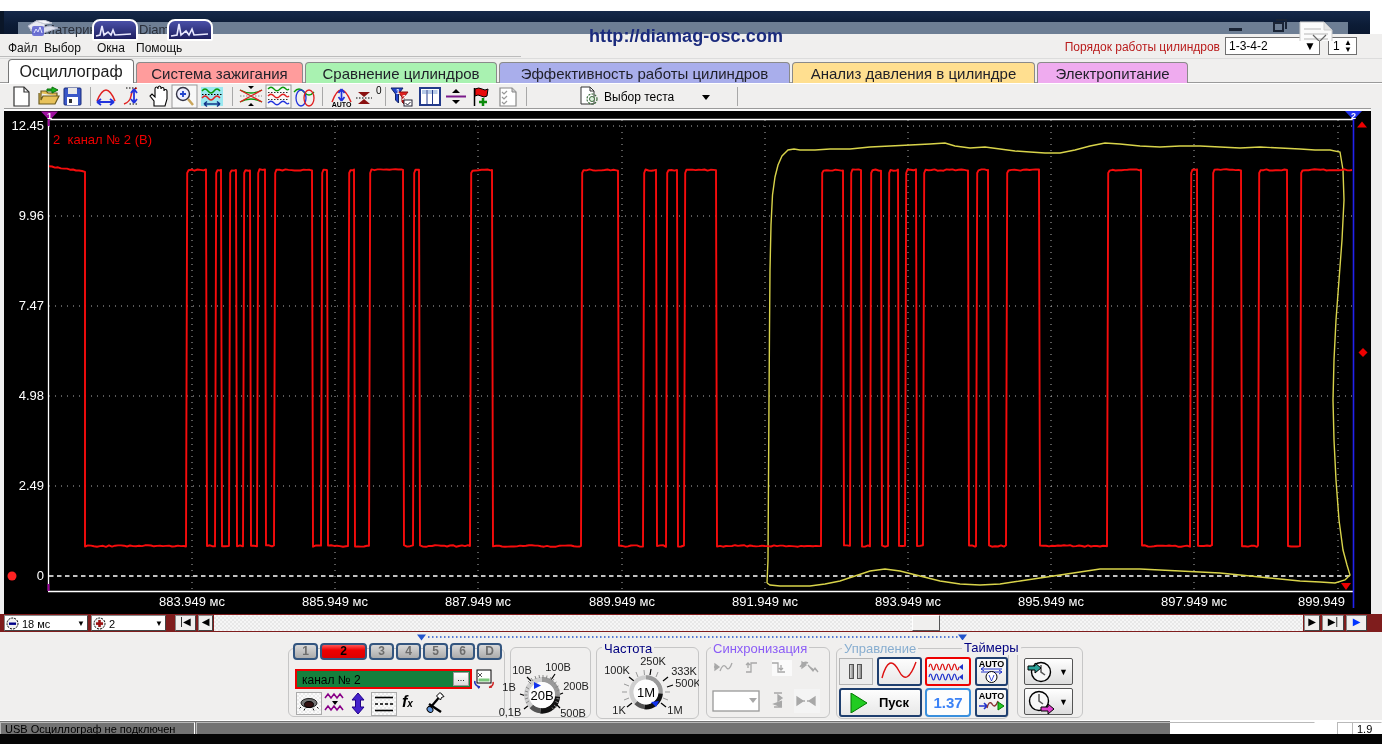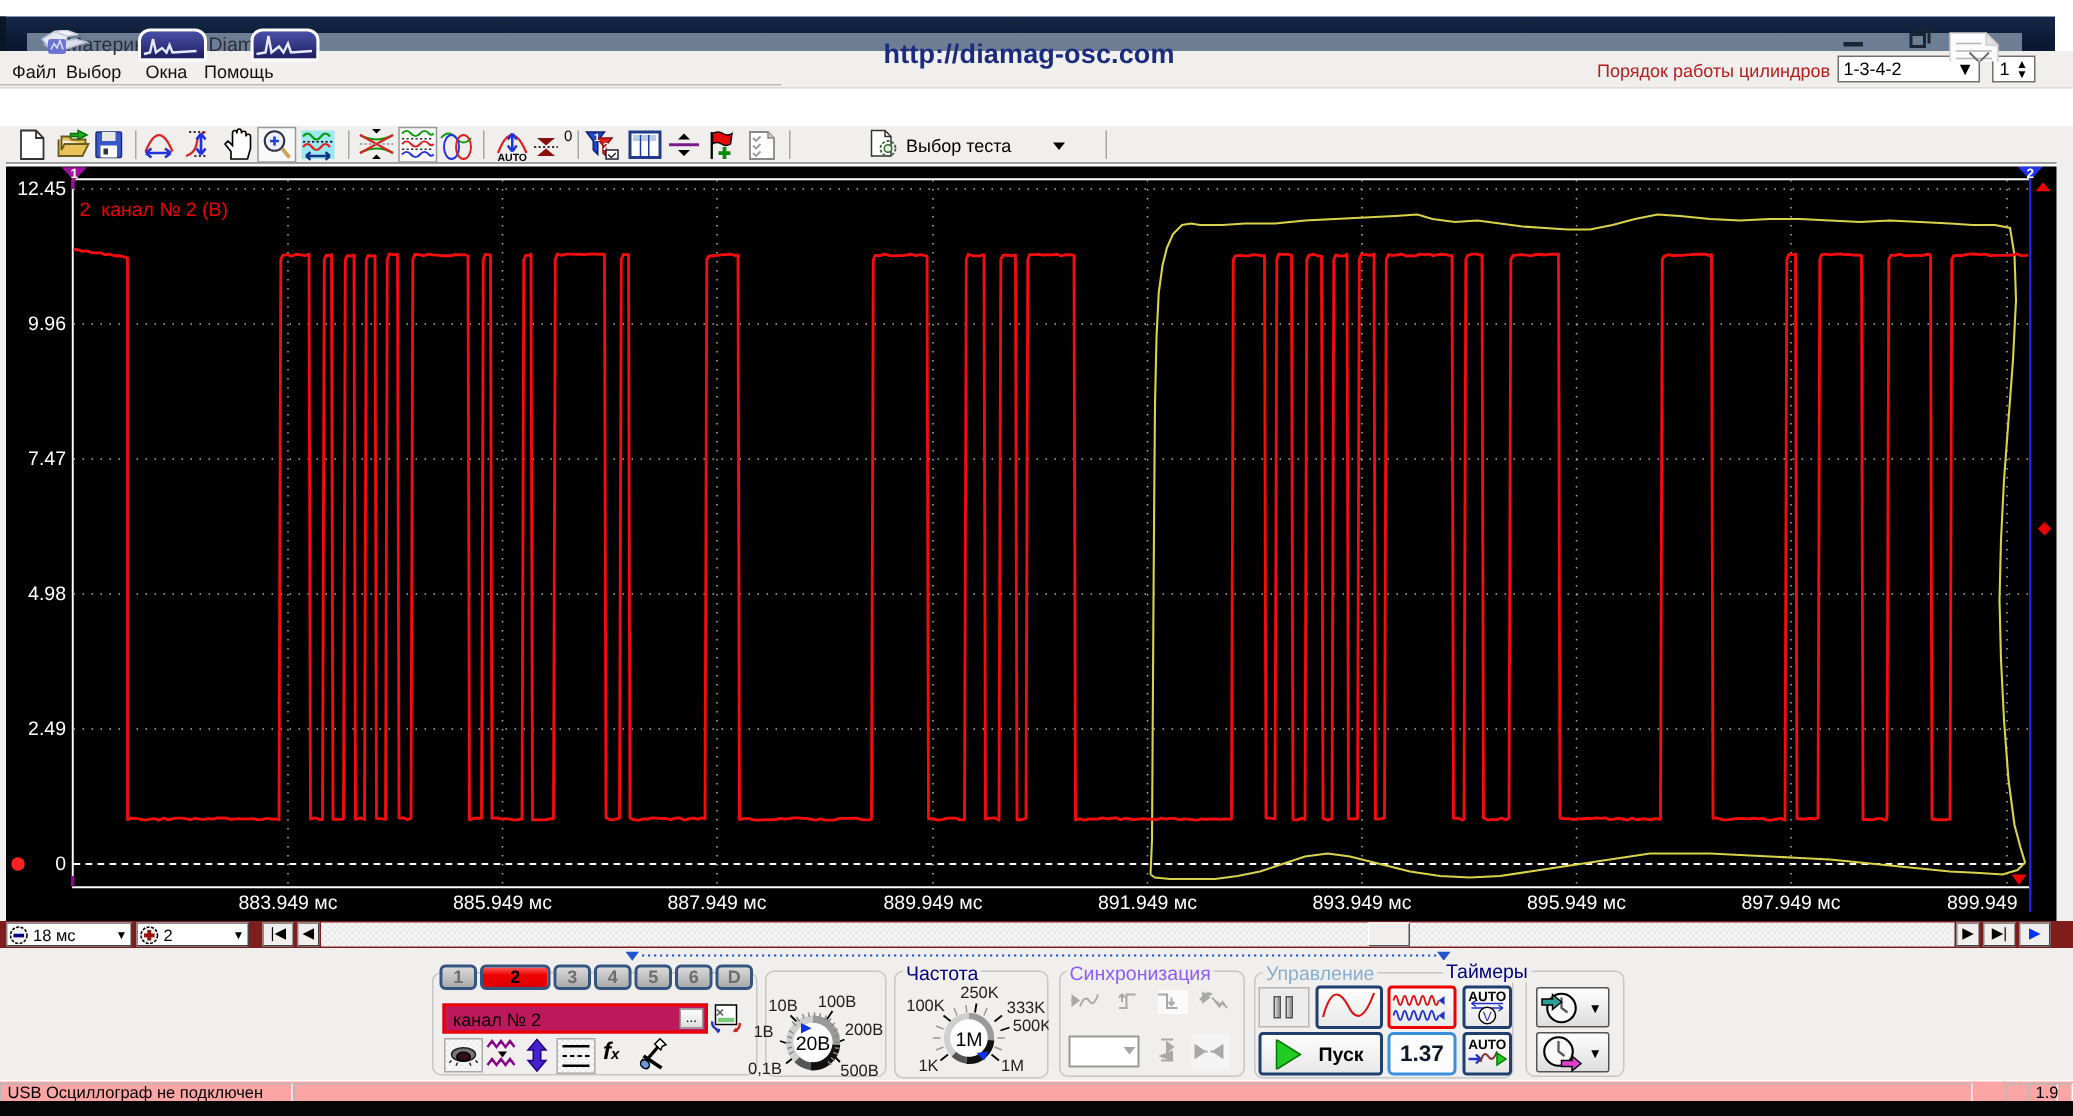--- a/index.html
+++ b/index.html
@@ -32,21 +32,21 @@
 #thumb{left:912px;top:1px;width:28px;height:16px;background:#f0efee;border:1px solid #fff;border-right-color:#555;border-bottom-color:#555}
 
 #sliderrow{left:0;top:632px;width:1382px;height:10px;background:#f0efee}
 
 #panel{left:0;top:642px;width:1382px;height:78px;background:#f0efee}
 .grp{position:absolute;border:1px solid #c6c6c6;border-radius:6px}
 .gtitle{position:absolute;font-size:12px;font-weight:normal;background:#f0efee;padding:0 2px;white-space:nowrap}
 .chbtn{position:absolute;top:1px;width:25px;height:17px;border:2px solid #33557f;border-radius:4px;background:linear-gradient(#d9d9d9,#ababab);color:#6d6d6d;font-size:12px;font-weight:bold;text-align:center;line-height:13px}
 .ubtn{position:absolute;background:linear-gradient(#fdfdfd,#e8e8e8);border:2px solid #1f3f6f;border-radius:3px}
 
-#status{left:0;top:720px;width:1382px;height:14px;background:#fca5a5;border-top:1px solid #fff}
+#status{left:0;top:720px;width:1170px;height:14px;background:#737373;border-top:1px solid #fff}
 .spanel{position:absolute;top:1px;height:13px;border:1px solid #b9b9b9;border-right-color:#fff;border-bottom-color:#fff;font-size:11px;color:#000;padding:0 4px}
 #taskbar{left:0;top:734px;width:1382px;height:10px;background:#050505}
 </style></head>
 <body>
 <div id="app">
 
 <div class="abs" id="navy"></div>
 <div class="abs" id="slate"></div>
 <div class="abs" style="left:0;top:11px;width:4px;height:23px;background:#0a1628"></div>
 
@@ -87,20 +87,28 @@
 <span class="mi" style="left:8px">Файл</span>
 <span class="mi" style="left:44px">Выбор</span>
 <span class="mi" style="left:97px">Окна</span>
 <span class="mi" style="left:136px">Помощь</span>
 <div class="abs" style="left:0;top:56px;width:521px;height:1px;background:#bcbcbc;z-index:1"></div>
 <div class="abs" id="url">http://diamag-osc.com</div>
 <div class="abs" id="pord">Порядок работы цилиндров</div>
 <div class="abs" id="combo1">1-3-4-2<span style="float:right">▼</span></div>
 <div class="abs" id="spin1">1<span style="float:right;font-size:8px;line-height:7px">▲<br>▼</span></div>
 
+<div class="abs" id="tabs">
+<div class="tab tabA" style="left:8px;width:126px;color:#1a1a1a">Осциллограф</div>
+<div class="tab" style="left:136px;width:167px;background:#ff9c9c">Система зажигания</div>
+<div class="tab" style="left:305px;width:192px;background:#a9f2b1">Сравнение цилиндров</div>
+<div class="tab" style="left:499px;width:291px;background:#a9aeeb">Эффективность работы цилиндров</div>
+<div class="tab" style="left:792px;width:243px;background:#ffdf90">Анализ давления в цилиндре</div>
+<div class="tab" style="left:1037px;width:151px;background:#efabef">Электропитание</div>
+</div>
 
 <div class="abs" id="toolbar">
       <svg width="1382" height="25" viewBox="0 0 1382 25" style="position:absolute;left:0;top:0">
 
 <path d="M14,3 h10 l5,5 v14 h-15 Z" fill="#fff" stroke="#333" stroke-width="1.2"></path>
 <path d="M24,3 v5 h5" fill="none" stroke="#333" stroke-width="1.2"></path>
 
 <path d="M39,9 v11 h16 l4,-8 h-16 l-2,4 v-9 h5 l2,2 h9 v3" fill="#e8c25a" stroke="#6b5b1e" stroke-width="1.2"></path>
 <path d="M52,3 l6,3 l-6,3 v-2 l-5,0 v-2 l5,0 Z" fill="#1db31d" stroke="#0a700a"></path>
 
@@ -292,21 +300,21 @@
 <div class="grp" style="left:510px;top:5px;width:81px;height:71px"></div>
 
 <div class="chbtn" style="left:293px">1</div>
 <div class="chbtn" style="left:320px;width:47px;background:linear-gradient(#f55,#e00 40%,#d00);color:#000">2</div>
 <div class="chbtn" style="left:369px">3</div>
 <div class="chbtn" style="left:396px">4</div>
 <div class="chbtn" style="left:423px">5</div>
 <div class="chbtn" style="left:450px">6</div>
 <div class="chbtn" style="left:477px">D</div>
 
-<div class="abs" style="left:295px;top:27px;width:177px;height:20px;border:2px solid #e00;background:#be185d">
+<div class="abs" style="left:295px;top:27px;width:177px;height:20px;border:2px solid #e00;background:#15803d">
 <span style="position:absolute;left:5px;top:2px;font-size:12px;color:#000">канал № 2</span>
 <span style="position:absolute;right:1px;top:1px;width:16px;height:14px;background:linear-gradient(#fefefe,#ddd);border:1px solid #999;font-size:9px;text-align:center;line-height:11px">...</span>
 </div>
 
 <svg class="abs" style="left:474px;top:27px" width="20" height="21" viewBox="0 0 20 21">
 <rect x="3" y="1" width="14" height="13" fill="#fff" stroke="#000"></rect>
 <rect x="4.5" y="9.5" width="11" height="3" fill="#7bc87b"></rect>
 <path d="M4,4 L8,8 M8,4 L4,8" stroke="#555" stroke-width="1"></path>
 <path d="M1,12 a7,5 0 0 0 5,6" fill="none" stroke="#2233bb" stroke-width="1.6"></path>
 <path d="M6,18 l-3.2,-0.4 l2,2.4 Z" fill="#2233bb"></path>
@@ -481,21 +489,21 @@
 <text x="14.5" y="21.5" font-family="Liberation Sans" font-size="9" fill="#2233cc" text-anchor="middle">V</text>
 </svg>
 </div>
 <div class="ubtn" style="left:839px;top:46px;width:83px;height:29px">
 <svg class="abs" style="left:8px;top:3px" width="20" height="20" viewBox="0 0 20 20">
           <path d="M2,0 L18,10 L2,20 Z" fill="#2c2"></path>
           <path d="M2,0 L18,10 L2,20 Z" fill="none" stroke="#070"></path>
         </svg>
 <span style="position:absolute;left:38px;top:5px;font-size:13px;font-weight:bold;color:#000">Пуск</span>
 </div>
-<div class="abs" style="left:925px;top:46px;width:46px;height:29px;background:#fdfdfd;border:2px solid #3a8fdd;border-radius:4px;text-align:center;font-size:15px;font-weight:bold;color:#0f172a;line-height:25px">1.37</div>
+<div class="abs" style="left:925px;top:46px;width:46px;height:29px;background:#fdfdfd;border:2px solid #3a8fdd;border-radius:4px;text-align:center;font-size:15px;font-weight:bold;color:#3b82f6;line-height:25px">1.37</div>
 <div class="ubtn" style="left:975px;top:46px;width:33px;height:29px">
 <svg width="29" height="25" viewBox="0 0 29 25">
 <text x="14.5" y="9" font-family="Liberation Sans" font-size="9" font-weight="bold" fill="#000" text-anchor="middle">AUTO</text>
 <path d="M2,16 l8,0 m-3,-3 l3,3 l-3,3" stroke="#2233cc" stroke-width="1.6" fill="none"></path>
 <path d="M10,18 q2,-8 5,-4 q3,5 6,-3" fill="none" stroke="#883333" stroke-width="1.4"></path>
 <path d="M21,12 l6,4 l-6,4 Z" fill="#2c2" stroke="#070"></path>
 </svg>
 </div>
 
 <div class="grp" style="left:1017px;top:5px;width:66px;height:71px"></div>

